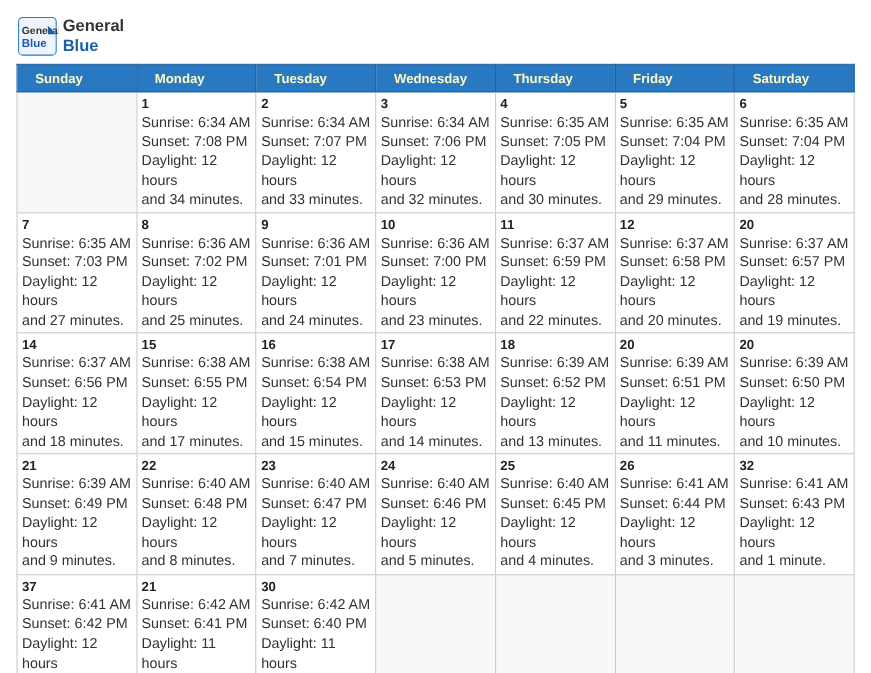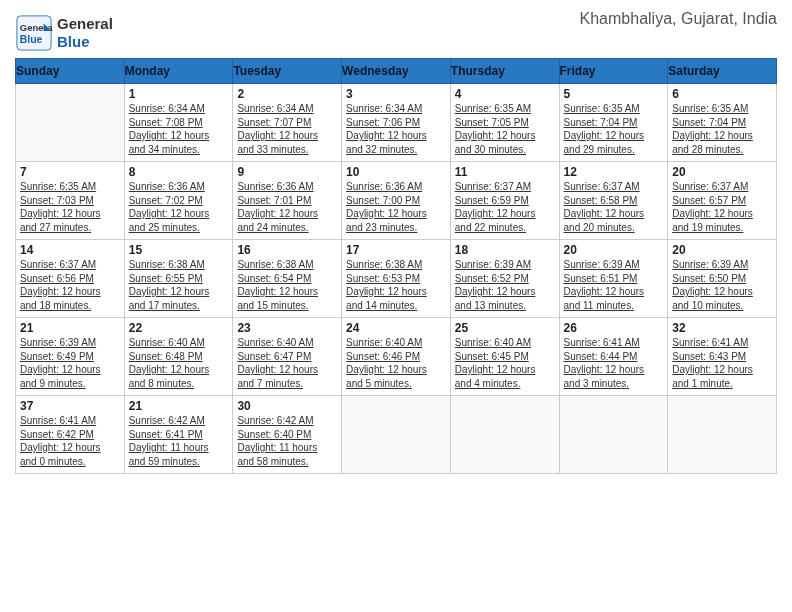--- a/index.html
+++ b/index.html
@@ -43,24 +43,24 @@
       font-size: 16px;
       color: #555;
     }
     table {
       width: 100%;
       border-collapse: collapse;
       table-layout: fixed;
     }
     th {
       background-color: #2979c2;
-      color: #0f172a;
+      color: #fef9c3;
       font-size: 12px;
       font-weight: bold;
-      padding: 5px 0;
+      padding: 5px 16px;
       text-align: left;
       border: 1px solid #2060a0;
     }
     td {
       border: 1px solid #ccc;
       vertical-align: top;
       padding: 3px 4px;
       height: 78px;
       background: #fff;
     }
@@ -68,45 +68,43 @@
       background: #f8f8f8;
     }
     .day-num {
       font-size: 12px;
       font-weight: bold;
       color: #222;
       display: block;
       margin-bottom: 1px;
     }
     .day-info {
-      font-size: 10px;
+      font-size: 13px;
       color: #333;
       line-height: 1.35;
-      text-decoration: underline;
     }
   </style>
 </head>
 <body>
 
 <div class="page">
   <div class="header">
     <div class="logo">
       <svg class="logo-icon" viewBox="0 0 40 40" width="40" height="40">
         <rect x="2" y="2" width="36" height="36" rx="4" fill="#f0f4ff" stroke="#2979c2" stroke-width="1"></rect>
         <text x="5" y="18" font-size="10" font-weight="bold" fill="#333" font-family="Arial">General</text>
         <text x="5" y="30" font-size="11" font-weight="bold" fill="#1a5fa8" font-family="Arial">Blue</text>
         <polygon points="30,10 38,18 30,18" fill="#1a5fa8"></polygon>
       </svg>
       <div>
         <div style="font-size:15px;font-weight:bold;color:#333;line-height:1.2;">General</div>
         <div style="font-size:15px;font-weight:bold;color:#1a5fa8;line-height:1.2;">Blue</div>
       </div>
     </div>
     <div class="title-block">
-      <div class="location">Khambhaliya, Gujarat, India</div>
     </div>
   </div>
 
   <table>
     <thead>
       <tr>
       <th>Sunday</th>
           <th>Monday</th>
           <th>Tuesday</th>
           <th>Wednesday</th>

